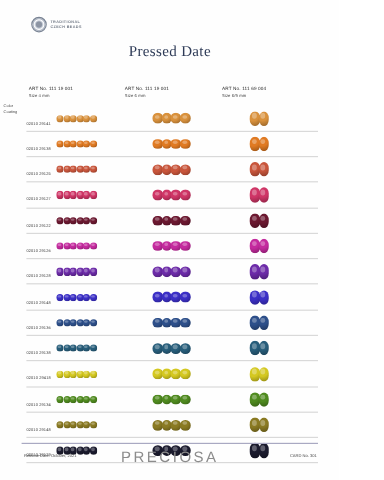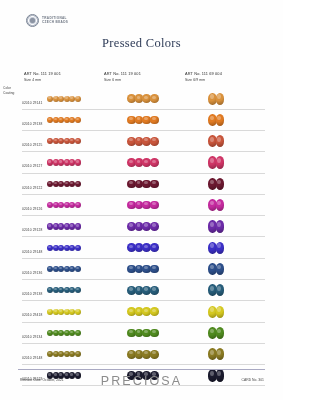--- a/index.html
+++ b/index.html
@@ -209,21 +209,21 @@
 
   <div id="logo">
     <div id="logo-mark"></div>
     <div id="logo-text">
       <span>TRADITIONAL</span>
       <span>CZECH BEADS</span>
     </div>
   </div>
 
   <div id="title-block">
-    <div id="main-title">Pressed Colors</div>
+    <div id="main-title">Pressed Date</div>
   </div>
 
   <div id="col-headers">
     <div class="col-head" id="col-head-0">
       <div class="art">ART No. 111 19 001</div>
       <div class="size">Size 4 mm</div>
     </div>
     <div class="col-head" id="col-head-1">
       <div class="art">ART No. 111 19 001</div>
       <div class="size">Size 6 mm</div>

